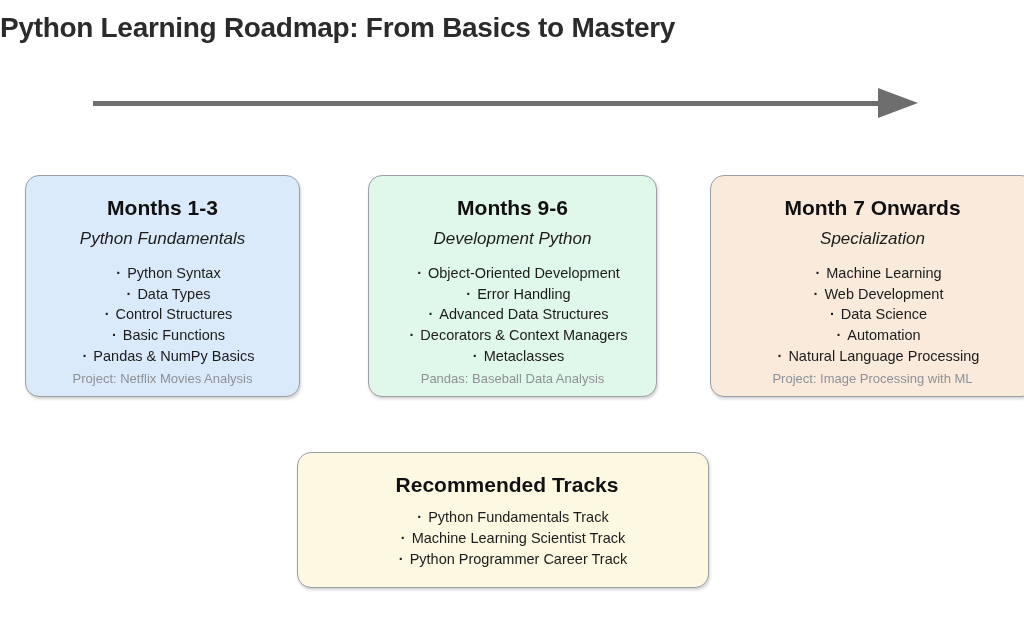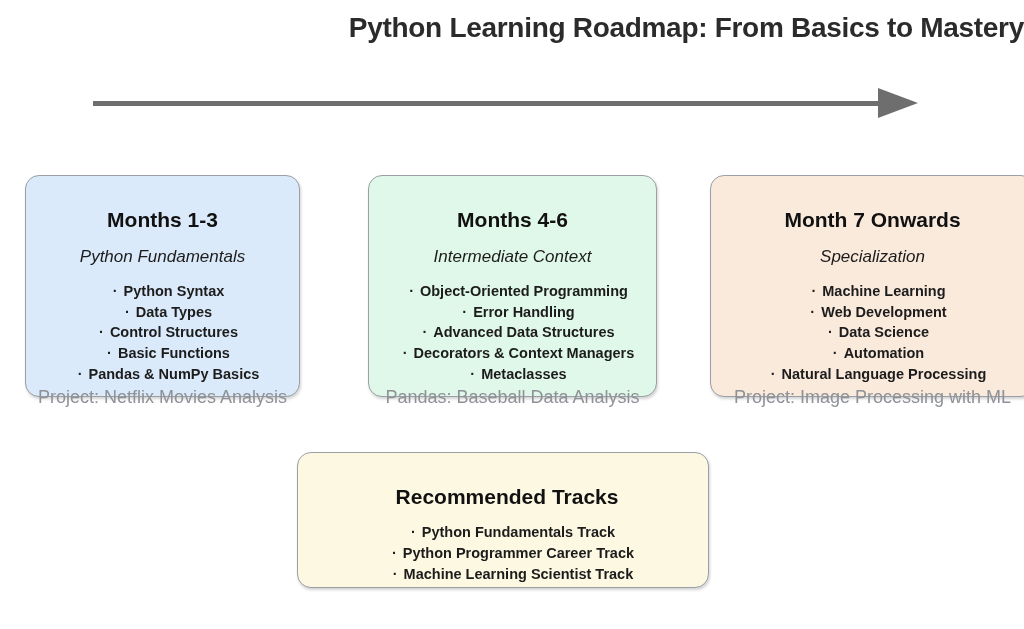--- a/index.html
+++ b/index.html
@@ -12,21 +12,21 @@
     overflow: hidden;
   }
 
   
   .page-title {
     position: absolute;
     top: 12px;
     left: 0;
     width: 100%;
     margin: 0;
-    text-align: right;
+    text-align: left;
     font-size: 28px;
     font-weight: bold;
     letter-spacing: -0.3px;
     color: #2b2b2b;
   }
 
   
   .arrow-line {
     position: absolute;
     left: 93px;
@@ -50,53 +50,52 @@
   .card {
     position: absolute;
     box-sizing: border-box;
     border: 1px solid #9aa0a6;
     border-radius: 14px;
     text-align: center;
     box-shadow: 1px 2px 3px rgba(0,0,0,0.18);
     color: #1c1c1c;
   }
   .card h2 {
-    margin: 12px;
+    margin: 0;
     padding-top: 19px;
     font-size: 21px;
     line-height: 26px;
     font-weight: bold;
     color: #111111;
   }
   .card .subtitle {
     margin-top: 6px;
     font-size: 17px;
     line-height: 24px;
     color: #1c1c1c;
     font-style: italic;
   }
   .card ul {
     list-style: none;
     margin: 12px 0 0 12px;
     padding: 0;
-    font-weight: bold;
   }
   .card ul li {
     font-size: 14.5px;
     line-height: 20.7px;
     color: #1c1c1c;
   }
   .card ul li::before {
     content: "\00b7";
     font-weight: bold;
     margin-right: 6px;
   }
   .card .project {
     margin-top: 3px;
-    font-size: 18px;
+    font-size: 13px;
     line-height: 18px;
     color: #8e9196;
   }
 
   #stage-0 { left: 25px;  top: 175px; width: 275px; height: 222px; }
   #stage-1 { left: 368px; top: 175px; width: 289px; height: 222px; }
   #stage-2 { left: 710px; top: 175px; width: 325px; height: 222px; }
 
   #tracks-card { left: 297px; top: 452px; width: 412px; height: 136px; padding-left: 8px; }
   #tracks-card ul { margin-top: 9px; }
@@ -119,24 +118,24 @@
         <li>Python Syntax</li>
         <li>Data Types</li>
         <li>Control Structures</li>
         <li>Basic Functions</li>
         <li>Pandas &amp; NumPy Basics</li>
       </ul>
     <div class="project">Project: Netflix Movies Analysis</div>
   </section>
 
   <section class="card" id="stage-1" style="background: rgb(224, 248, 233);">
-    <h2>Months 4-6</h2>
-    <div class="subtitle">Intermediate Context</div>
+    <h2>Months 9-6</h2>
+    <div class="subtitle">Development Python</div>
     <ul>
-        <li>Object-Oriented Programming</li>
+        <li>Object-Oriented Development</li>
         <li>Error Handling</li>
         <li>Advanced Data Structures</li>
         <li>Decorators &amp; Context Managers</li>
         <li>Metaclasses</li>
       </ul>
     <div class="project">Pandas: Baseball Data Analysis</div>
   </section>
 
   <section class="card" id="stage-2" style="background: rgb(250, 234, 220);">
     <h2>Month 7 Onwards</h2>
@@ -148,18 +147,18 @@
         <li>Automation</li>
         <li>Natural Language Processing</li>
       </ul>
     <div class="project">Project: Image Processing with ML</div>
   </section>
 
   <section class="card" id="tracks-card" style="background: rgb(252, 248, 226);">
     <h2>Recommended Tracks</h2>
     <ul>
         <li>Python Fundamentals Track</li>
+        <li>Machine Learning Scientist Track</li>
         <li>Python Programmer Career Track</li>
-        <li>Machine Learning Scientist Track</li>
       </ul>
   </section>
 
 </div>
 
 </body></html>

